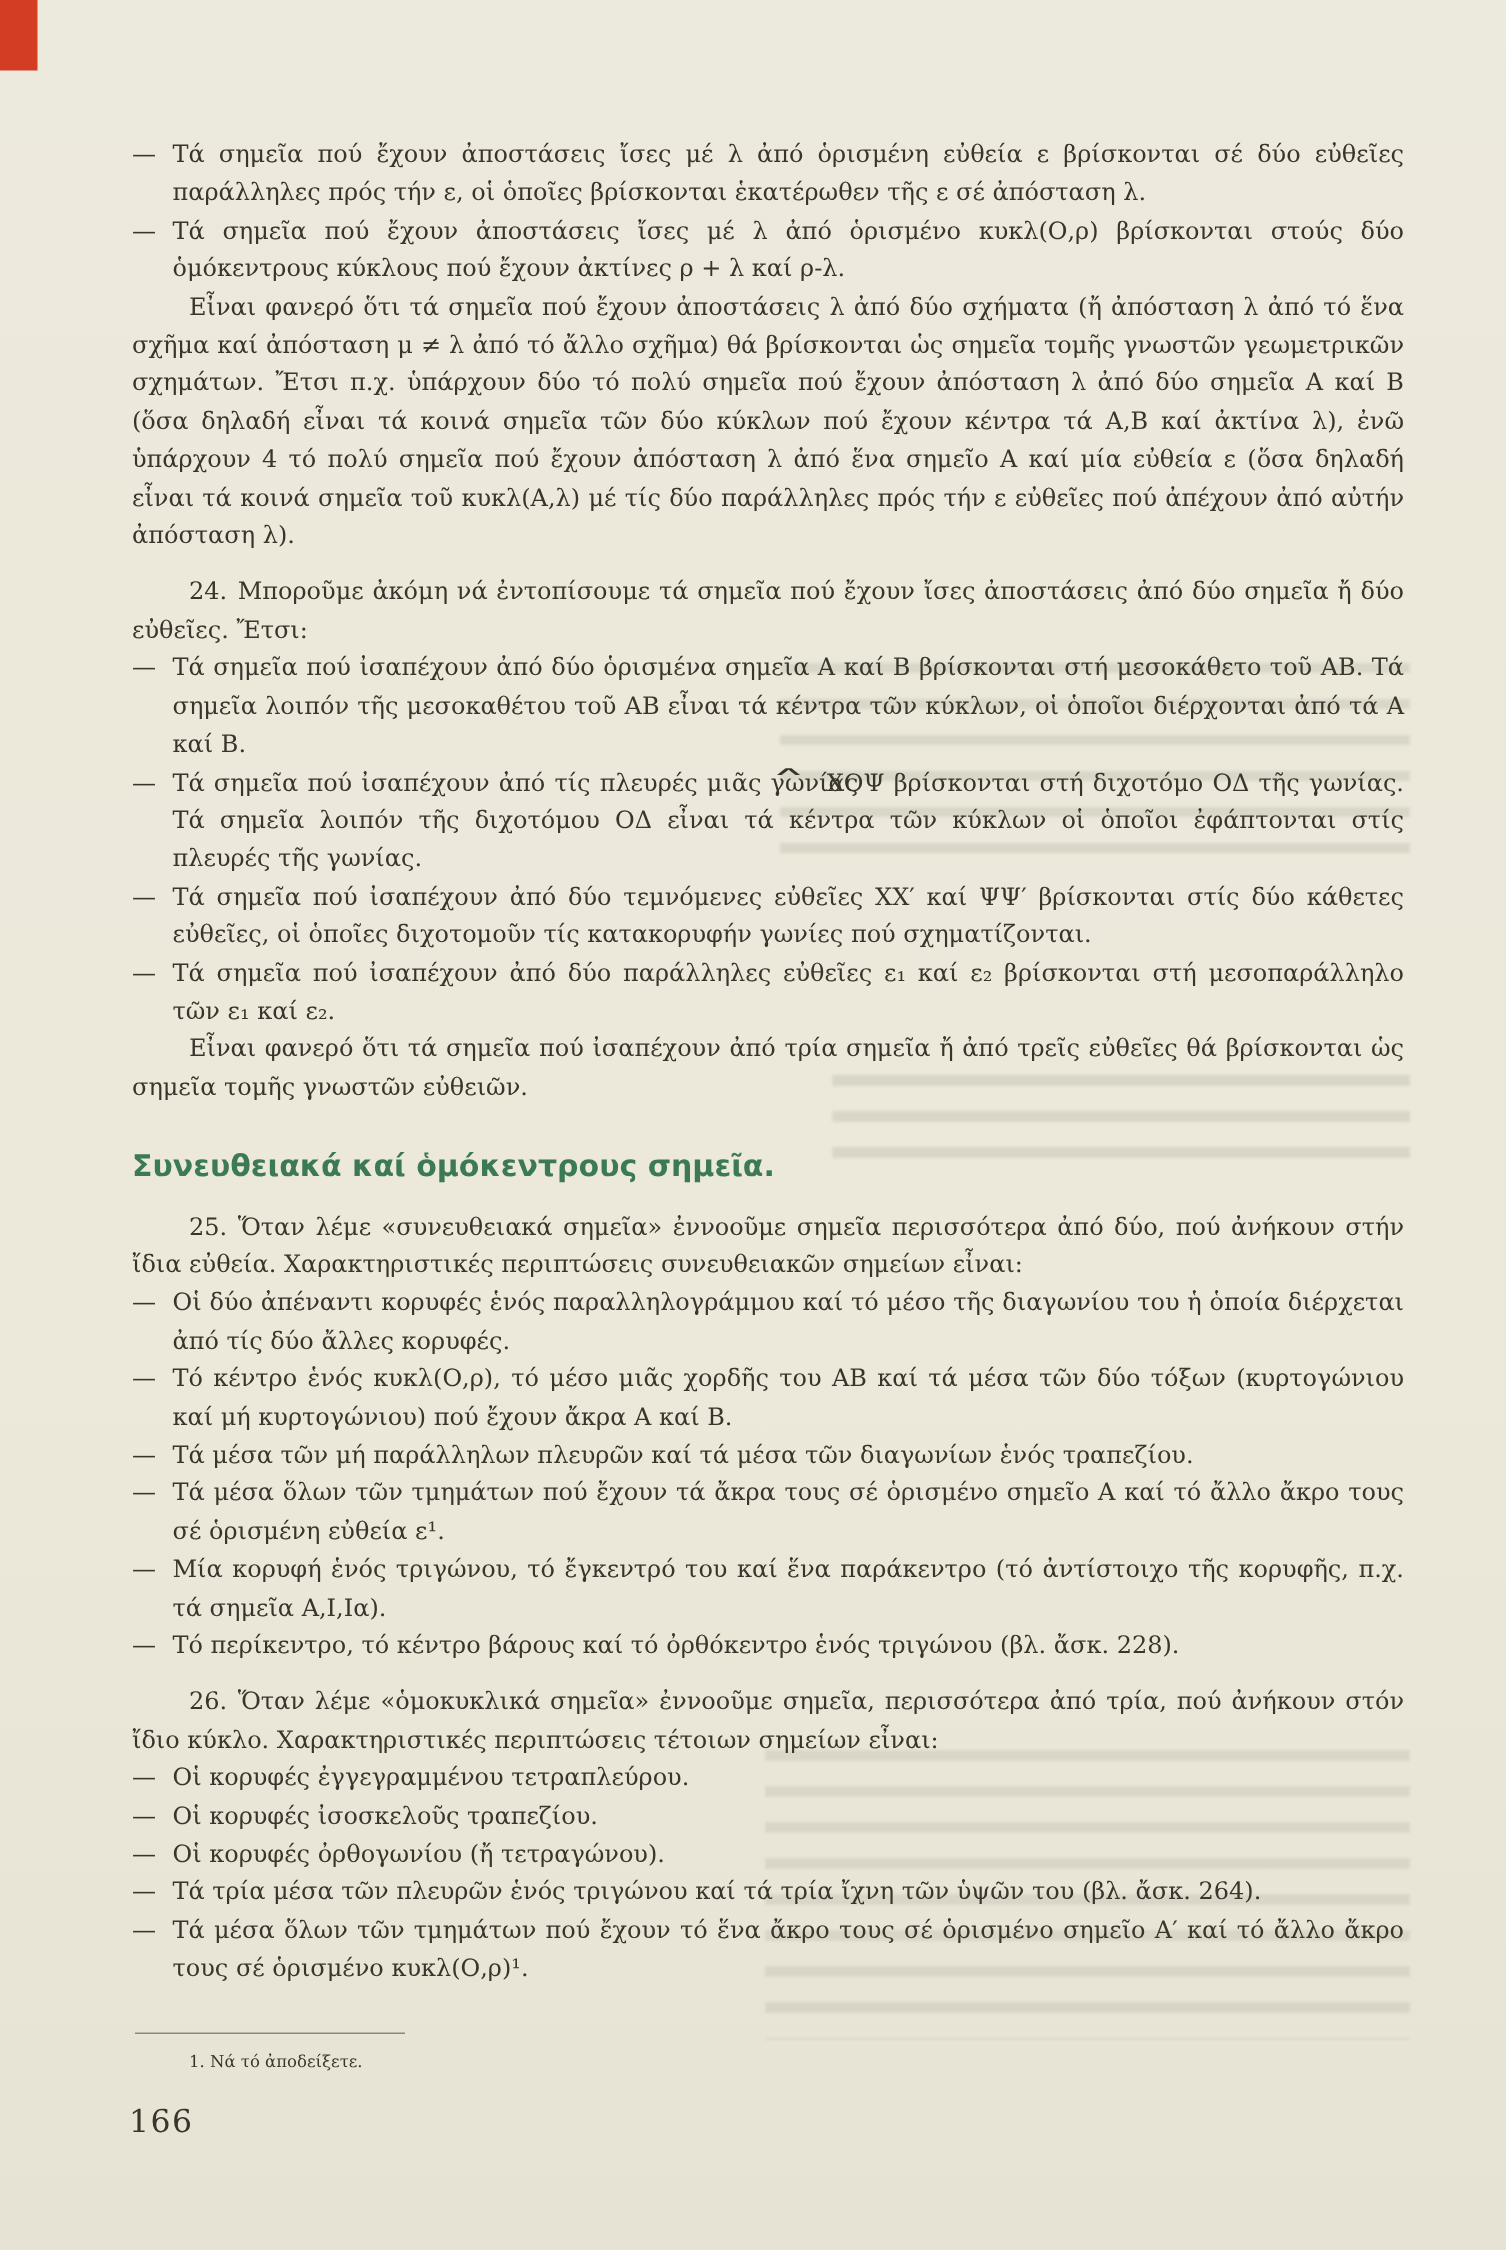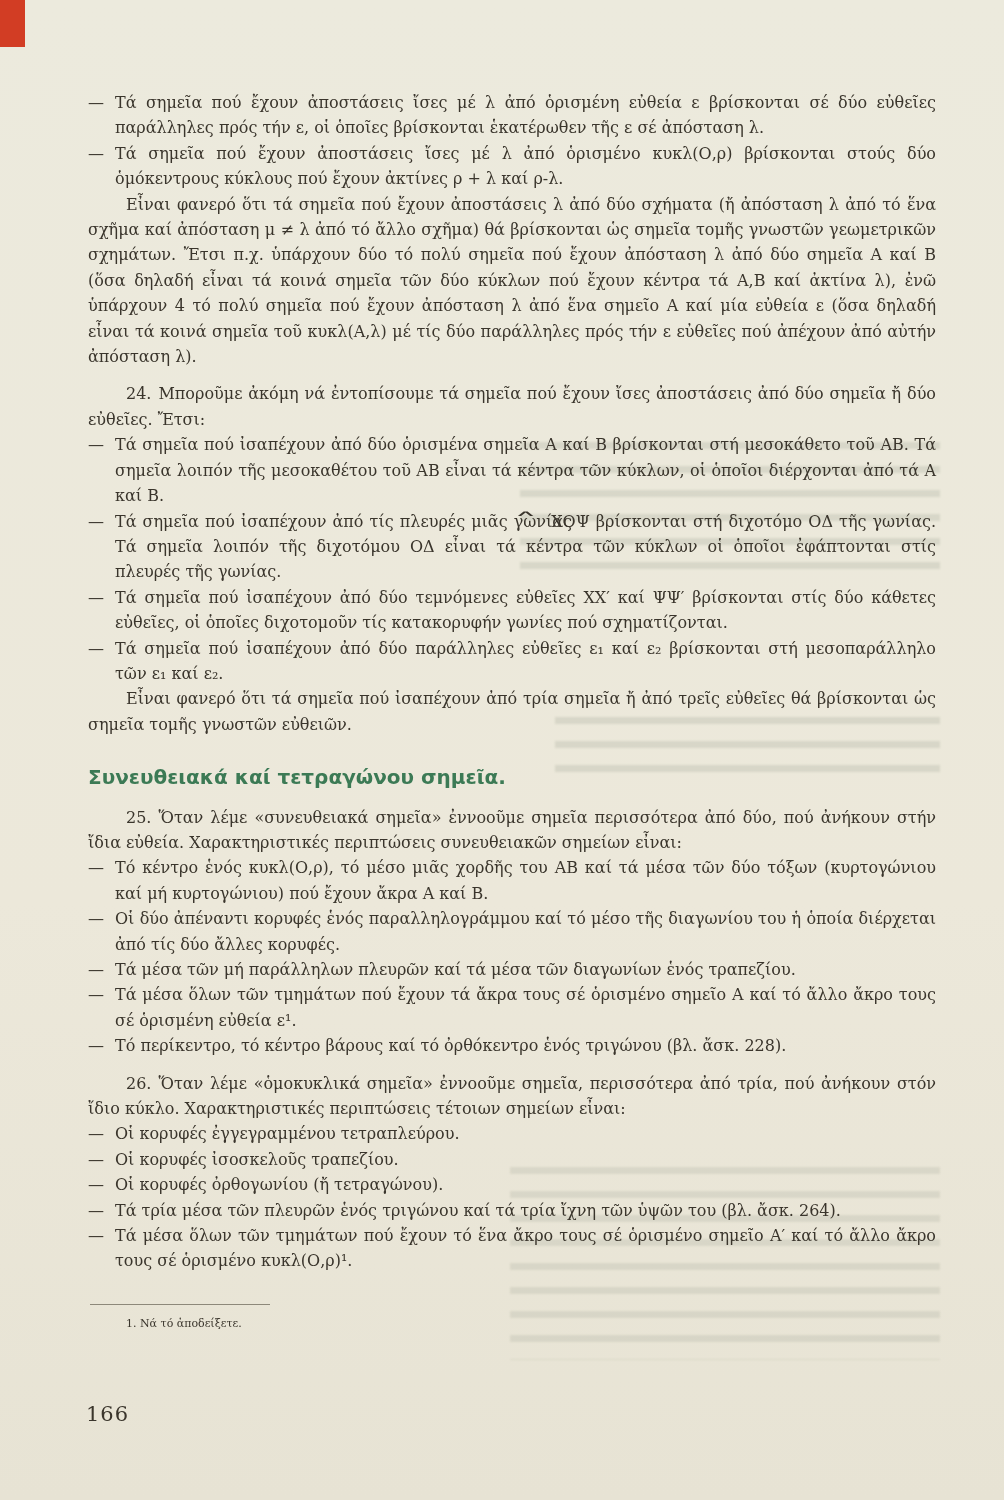--- a/index.html
+++ b/index.html
@@ -94,28 +94,29 @@
     <p class="dash-item"><span class="dash">—</span><span>Τά σημεῖα πού ἰσαπέχουν ἀπό δύο ὁρισμένα σημεῖα Α καί Β βρίσκονται στή μεσοκάθετο τοῦ ΑΒ. Τά σημεῖα λοιπόν τῆς μεσοκαθέτου τοῦ ΑΒ εἶναι τά κέντρα τῶν κύκλων, οἱ ὁποῖοι διέρχονται ἀπό τά Α καί Β.</span></p>
 
     <p class="dash-item"><span class="dash">—</span><span>Τά σημεῖα πού ἰσαπέχουν ἀπό τίς πλευρές μιᾶς γωνίας </span><span class="angle">ΧΟΨ</span><span> βρίσκονται στή διχοτόμο ΟΔ τῆς γωνίας. Τά σημεῖα λοιπόν τῆς διχοτόμου ΟΔ εἶναι τά κέντρα τῶν κύκλων οἱ ὁποῖοι ἐφάπτονται στίς πλευρές τῆς γωνίας.</span></p>
 
     <p class="dash-item"><span class="dash">—</span><span>Τά σημεῖα πού ἰσαπέχουν ἀπό δύο τεμνόμενες εὐθεῖες ΧΧ′ καί ΨΨ′ βρίσκονται στίς δύο κάθετες εὐθεῖες, οἱ ὁποῖες διχοτομοῦν τίς κατακορυφήν γωνίες πού σχηματίζονται.</span></p>
 
     <p class="dash-item"><span class="dash">—</span><span>Τά σημεῖα πού ἰσαπέχουν ἀπό δύο παράλληλες εὐθεῖες ε₁ καί ε₂ βρίσκονται στή μεσοπαράλληλο τῶν ε₁ καί ε₂.</span></p>
 
     <p class="para">Εἶναι φανερό ὅτι τά σημεῖα πού ἰσαπέχουν ἀπό τρία σημεῖα ἤ ἀπό τρεῖς εὐθεῖες θά βρίσκονται ὡς σημεῖα τομῆς γνωστῶν εὐθειῶν.</p>
 
-    <h2 class="heading">Συνευθειακά καί τετραγώνου σημεῖα.</h2>
+    <h2 class="heading">Συνευθειακά καί ὁμόκεντρους σημεῖα.</h2>
 
     <p class="para"><span class="num">25.</span><span>Ὅταν λέμε «συνευθειακά σημεῖα» ἐννοοῦμε σημεῖα περισσότερα ἀπό δύο, πού ἀνήκουν στήν ἴδια εὐθεία. Χαρακτηριστικές περιπτώσεις συνευθειακῶν σημείων εἶναι:</span></p>
 
+    <p class="dash-item"><span class="dash">—</span><span>Οἱ δύο ἀπέναντι κορυφές ἑνός παραλληλογράμμου καί τό μέσο τῆς διαγωνίου του ἡ ὁποία διέρχεται ἀπό τίς δύο ἄλλες κορυφές.</span></p>
     <p class="dash-item"><span class="dash">—</span><span>Τό κέντρο ἑνός κυκλ(Ο,ρ), τό μέσο μιᾶς χορδῆς του ΑΒ καί τά μέσα τῶν δύο τόξων (κυρτογώνιου καί μή κυρτογώνιου) πού ἔχουν ἄκρα Α καί Β.</span></p>
-    <p class="dash-item"><span class="dash">—</span><span>Οἱ δύο ἀπέναντι κορυφές ἑνός παραλληλογράμμου καί τό μέσο τῆς διαγωνίου του ἡ ὁποία διέρχεται ἀπό τίς δύο ἄλλες κορυφές.</span></p>
     <p class="dash-item"><span class="dash">—</span><span>Τά μέσα τῶν μή παράλληλων πλευρῶν καί τά μέσα τῶν διαγωνίων ἑνός τραπεζίου.</span></p>
     <p class="dash-item"><span class="dash">—</span><span>Τά μέσα ὅλων τῶν τμημάτων πού ἔχουν τά ἄκρα τους σέ ὁρισμένο σημεῖο Α καί τό ἄλλο ἄκρο τους σέ ὁρισμένη εὐθεία ε¹.</span></p>
+    <p class="dash-item"><span class="dash">—</span><span>Μία κορυφή ἑνός τριγώνου, τό ἔγκεντρό του καί ἕνα παράκεντρο (τό ἀντίστοιχο τῆς κορυφῆς, π.χ. τά σημεῖα Α,Ι,Ια).</span></p>
     <p class="dash-item"><span class="dash">—</span><span>Τό περίκεντρο, τό κέντρο βάρους καί τό ὀρθόκεντρο ἑνός τριγώνου (βλ. ἄσκ. 228).</span></p>
 
     <p class="para sec"><span class="num">26.</span><span>Ὅταν λέμε </span><span class="bold">«ὁμοκυκλικά σημεῖα»</span><span> ἐννοοῦμε σημεῖα, περισσότερα ἀπό τρία, πού ἀνήκουν στόν ἴδιο κύκλο. Χαρακτηριστικές περιπτώσεις τέτοιων σημείων εἶναι:</span></p>
 
     <p class="dash-item"><span class="dash">—</span><span>Οἱ κορυφές ἐγγεγραμμένου τετραπλεύρου.</span></p>
     <p class="dash-item"><span class="dash">—</span><span>Οἱ κορυφές ἰσοσκελοῦς τραπεζίου.</span></p>
     <p class="dash-item"><span class="dash">—</span><span>Οἱ κορυφές ὀρθογωνίου (ἤ τετραγώνου).</span></p>
     <p class="dash-item"><span class="dash">—</span><span>Τά τρία μέσα τῶν πλευρῶν ἑνός τριγώνου καί τά τρία ἴχνη τῶν ὑψῶν του (βλ. ἄσκ. 264).</span></p>
     <p class="dash-item"><span class="dash">—</span><span>Τά μέσα ὅλων τῶν τμημάτων πού ἔχουν τό ἕνα ἄκρο τους σέ ὁρισμένο σημεῖο Α′ καί τό ἄλλο ἄκρο τους σέ ὁρισμένο κυκλ(Ο,ρ)¹.</span></p>
 

